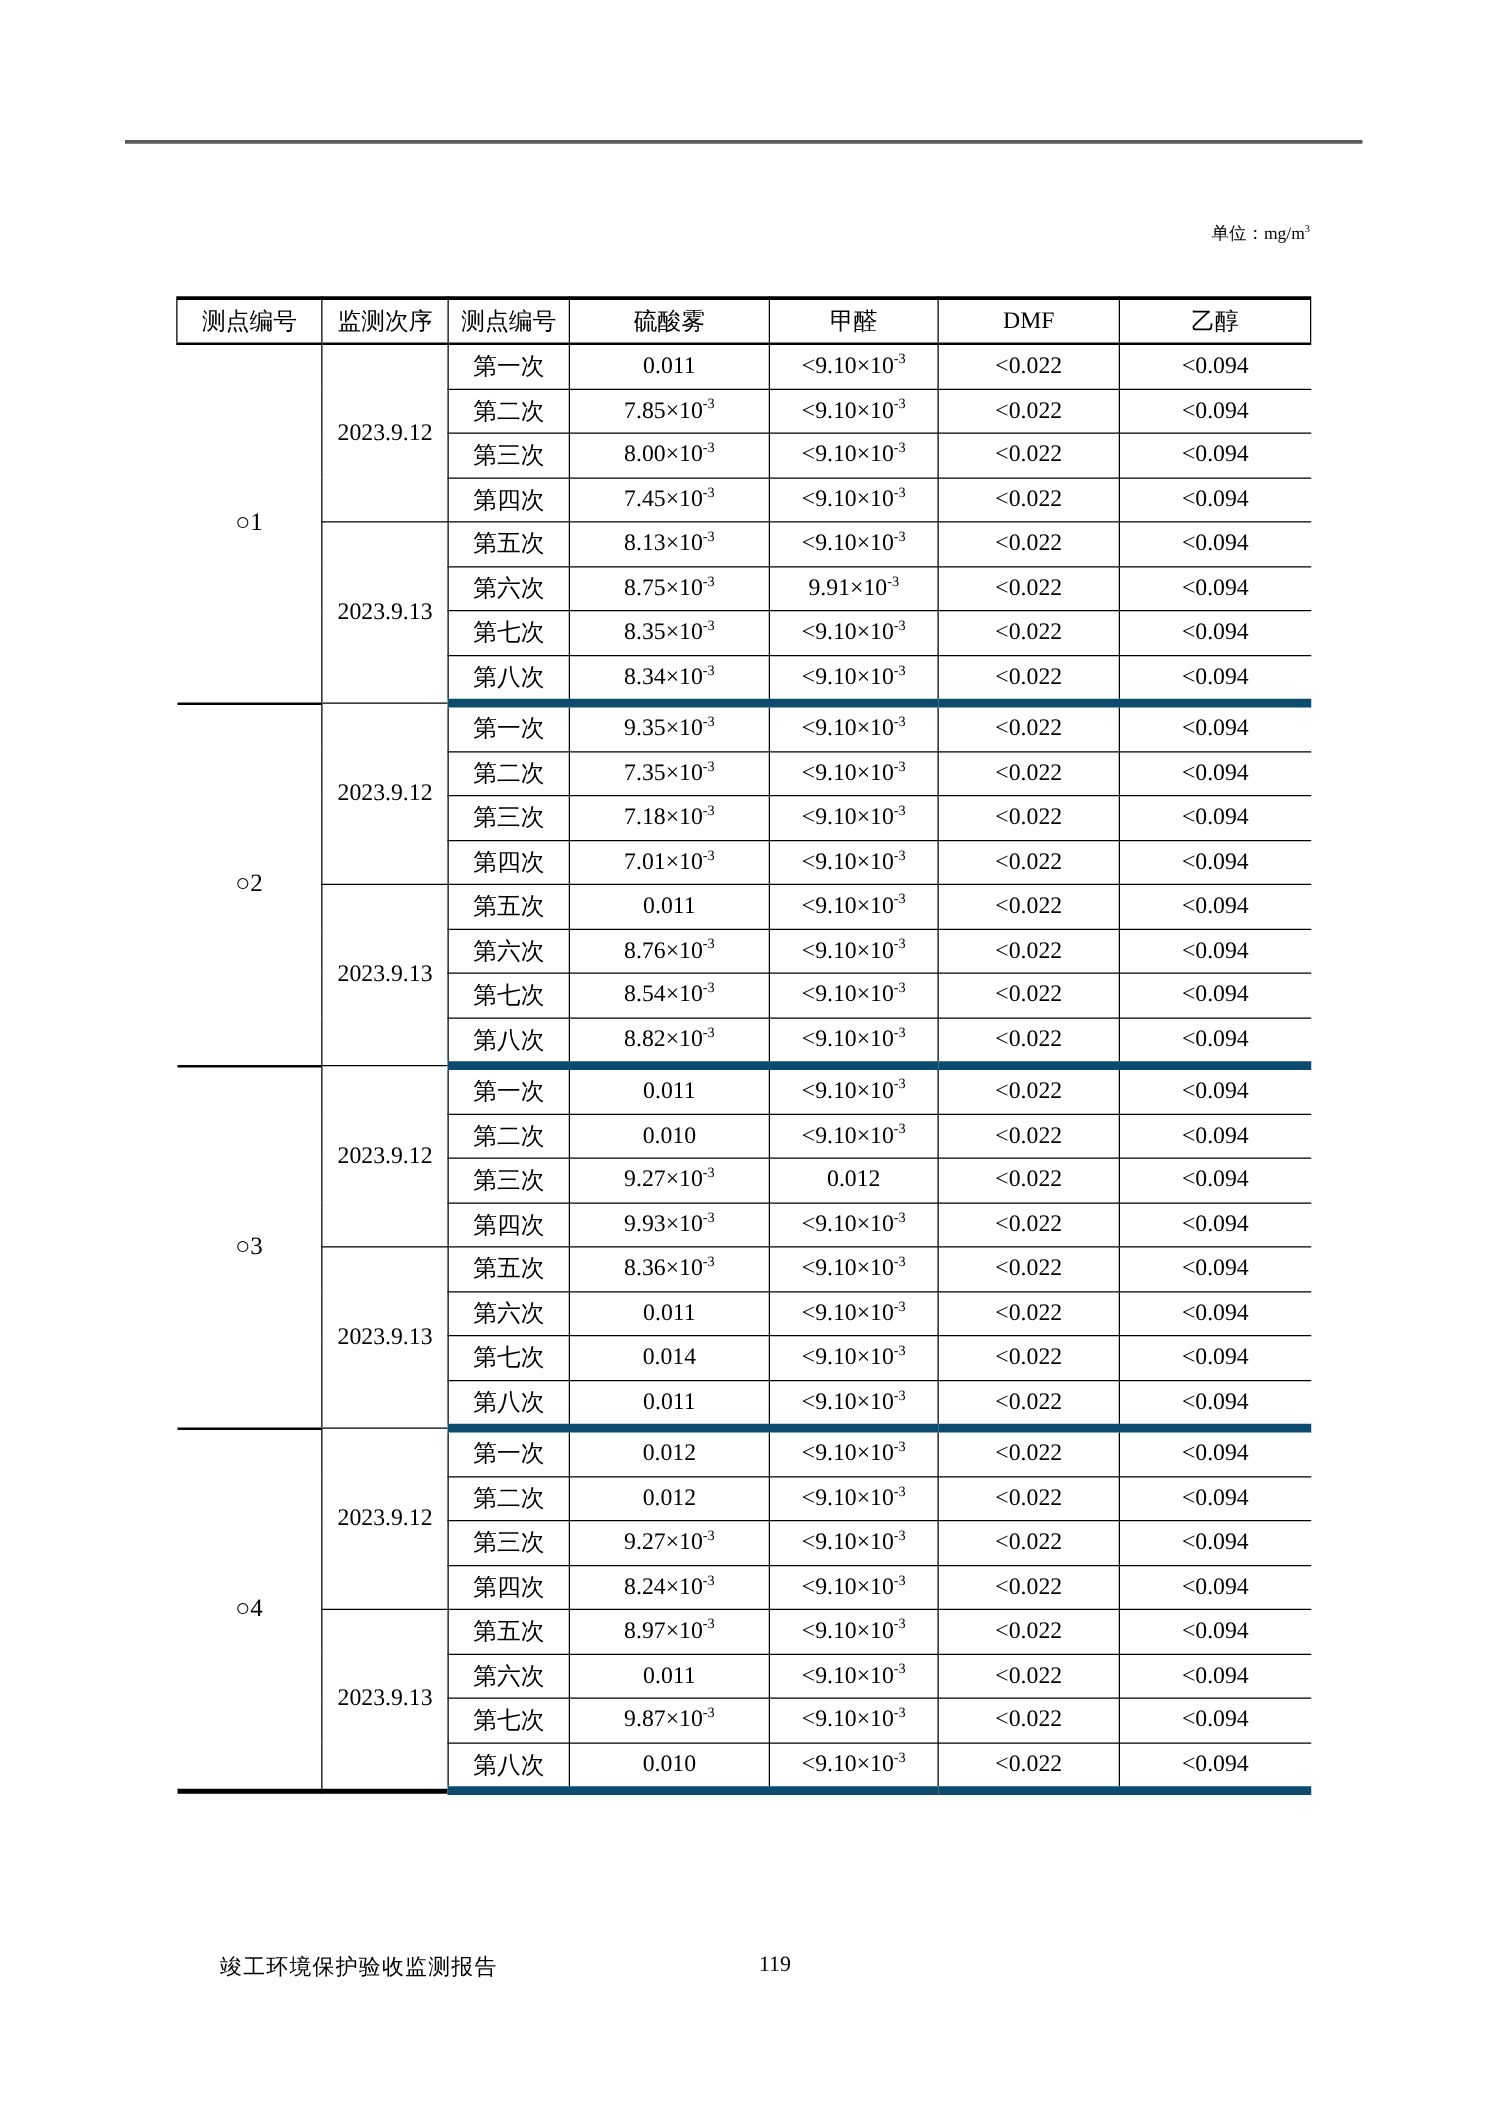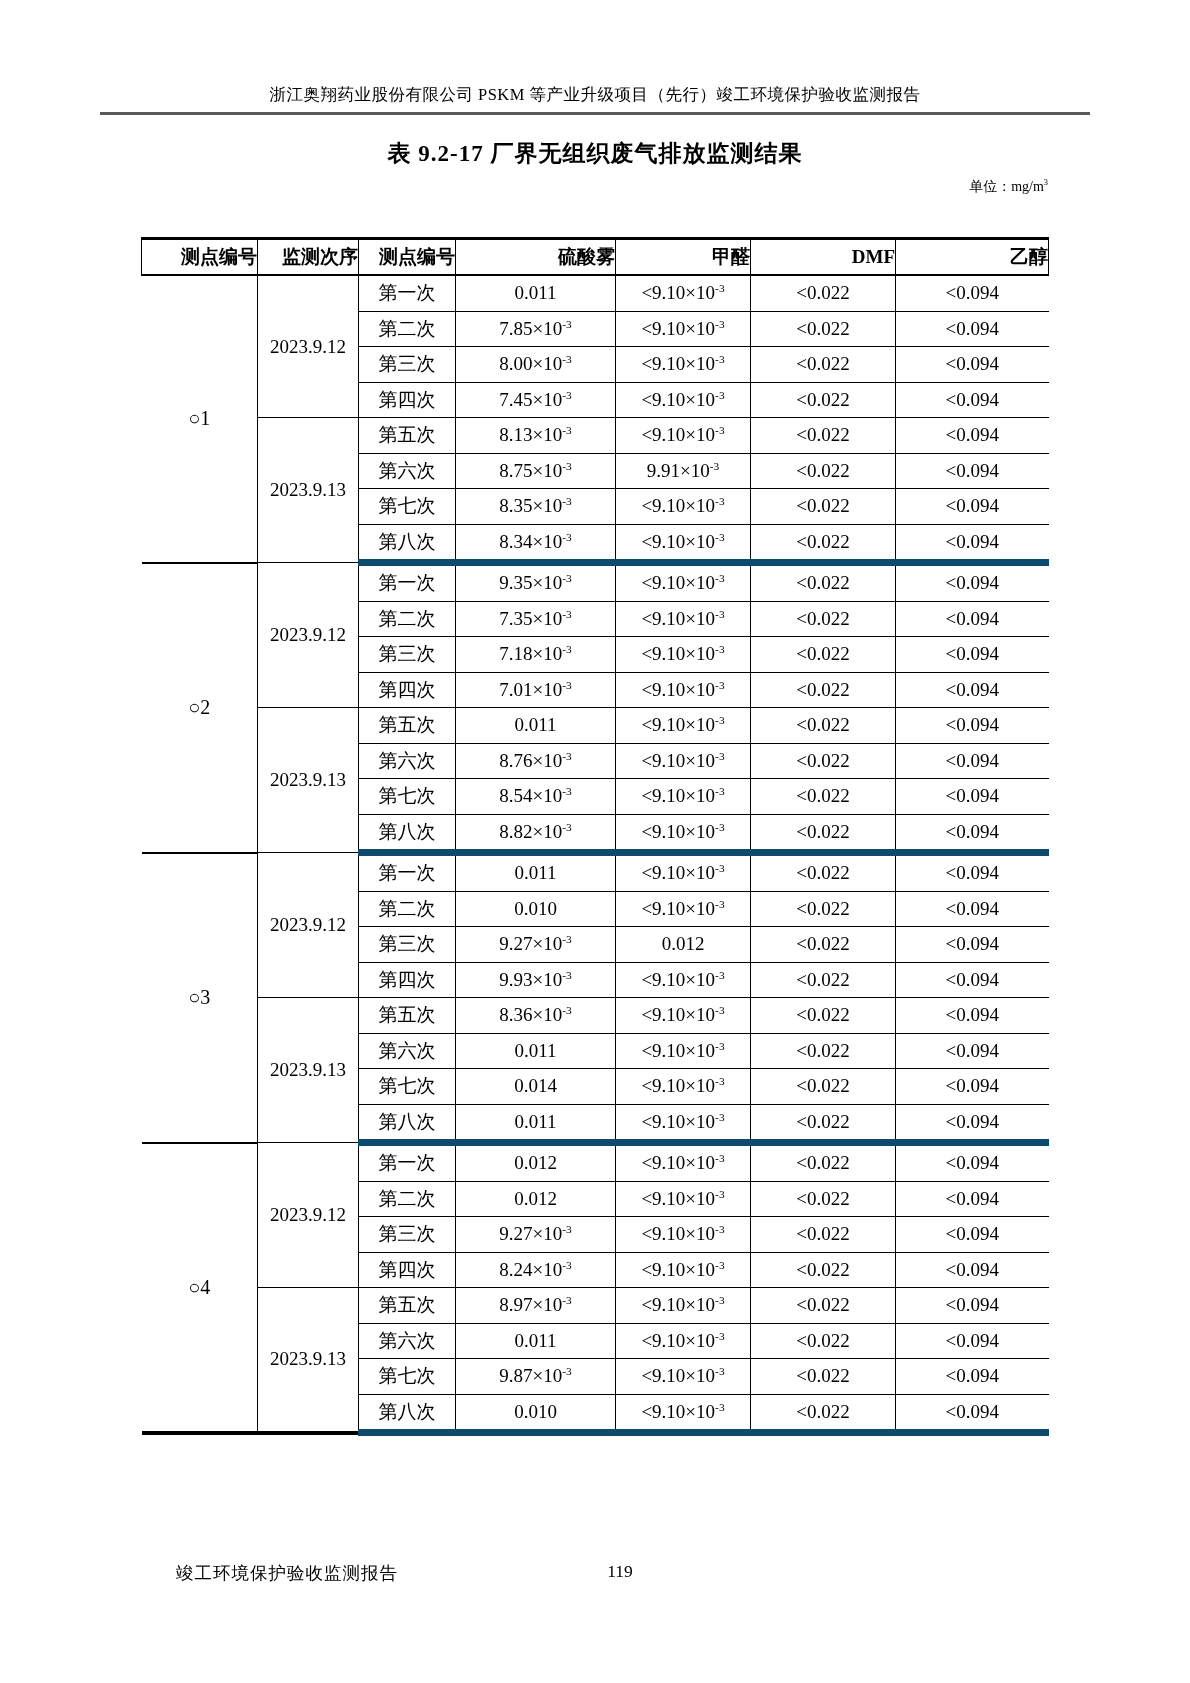--- a/index.html
+++ b/index.html
@@ -29,25 +29,25 @@
   }
   table.monitor{
     position:absolute;left:141px;top:237px;
     width:907px;
     border-collapse:collapse;table-layout:fixed;
     border-top:3px solid #000;
     border-bottom:4px solid #000;
     font-size:19px;
   }
   table.monitor th{
-    font-weight:bold;
+    font-weight:normal;
     border-bottom:2.5px solid #000;
     border-left:1px solid #000;
     height:34px;
-    padding:0;text-align:right;vertical-align:middle;margin-top:48px;
+    padding:0;text-align:center;vertical-align:middle;margin-top:48px;
   }
   table.monitor th:first-child{border-left:1px solid #000;}
   table.monitor th:last-child{border-right:1px solid #000;}
   table.monitor td{
     border:1px solid #000;
     height:34.5px;
     padding:0;text-align:center;vertical-align:middle;
     overflow:hidden;white-space:nowrap;
   }
   table.monitor td.point-cell{border-left:none;border-bottom:2px solid #000;font-size:20px;}
@@ -60,24 +60,22 @@
   }
   .page-footer-num{
     position:absolute;top:1561px;left:0;width:1240px;text-align:center;font-size:17.5px;
   }
 </style>
 </head>
 <body>
 
 <div class="page">
 
-  <div class="doc-header">浙江奥翔药业股份有限公司 PSKM 等产业升级项目（先行）竣工环境保护验收监测报告</div>
   <div class="doc-header-rule"></div>
 
-  <div class="doc-title">表 9.2-17  厂界无组织废气排放监测结果</div>
 
   <div class="unit-label">单位：mg/m<sup>3</sup></div>
 
   <table class="monitor">
     <colgroup>
         <col style="width: 116px;">
         <col style="width: 101px;">
         <col style="width: 97px;">
         <col style="width: 160px;">
         <col style="width: 135px;">

